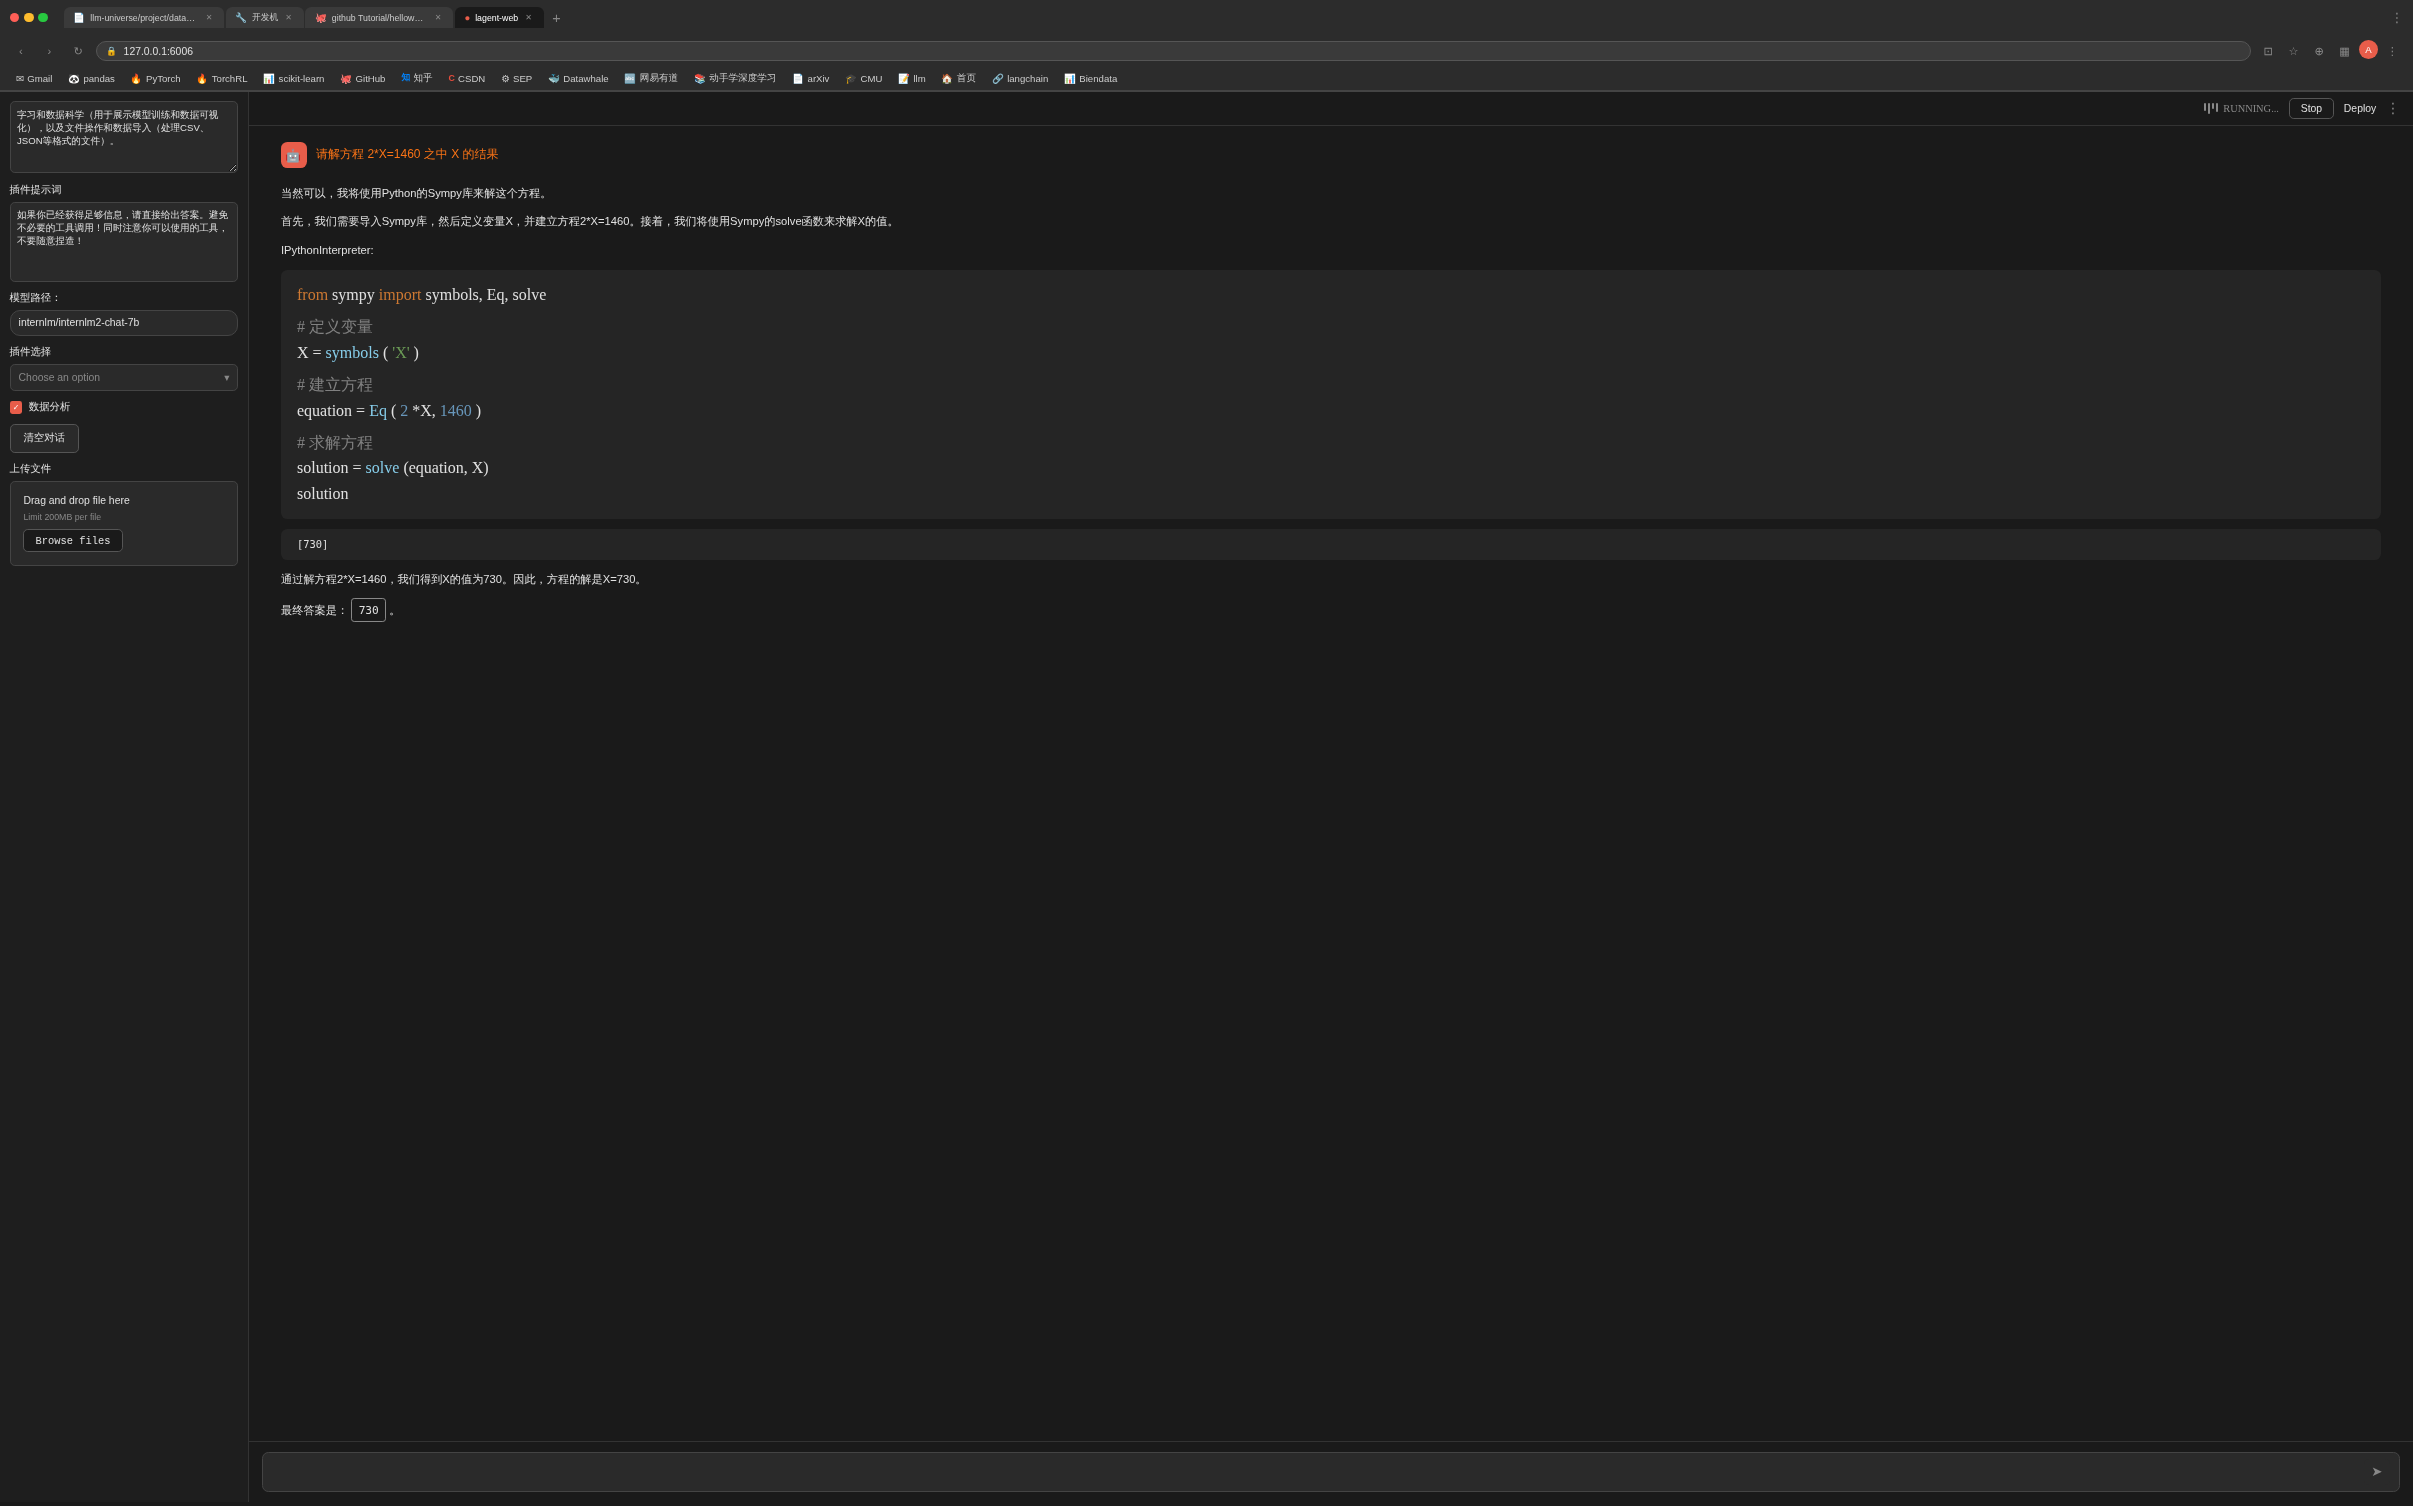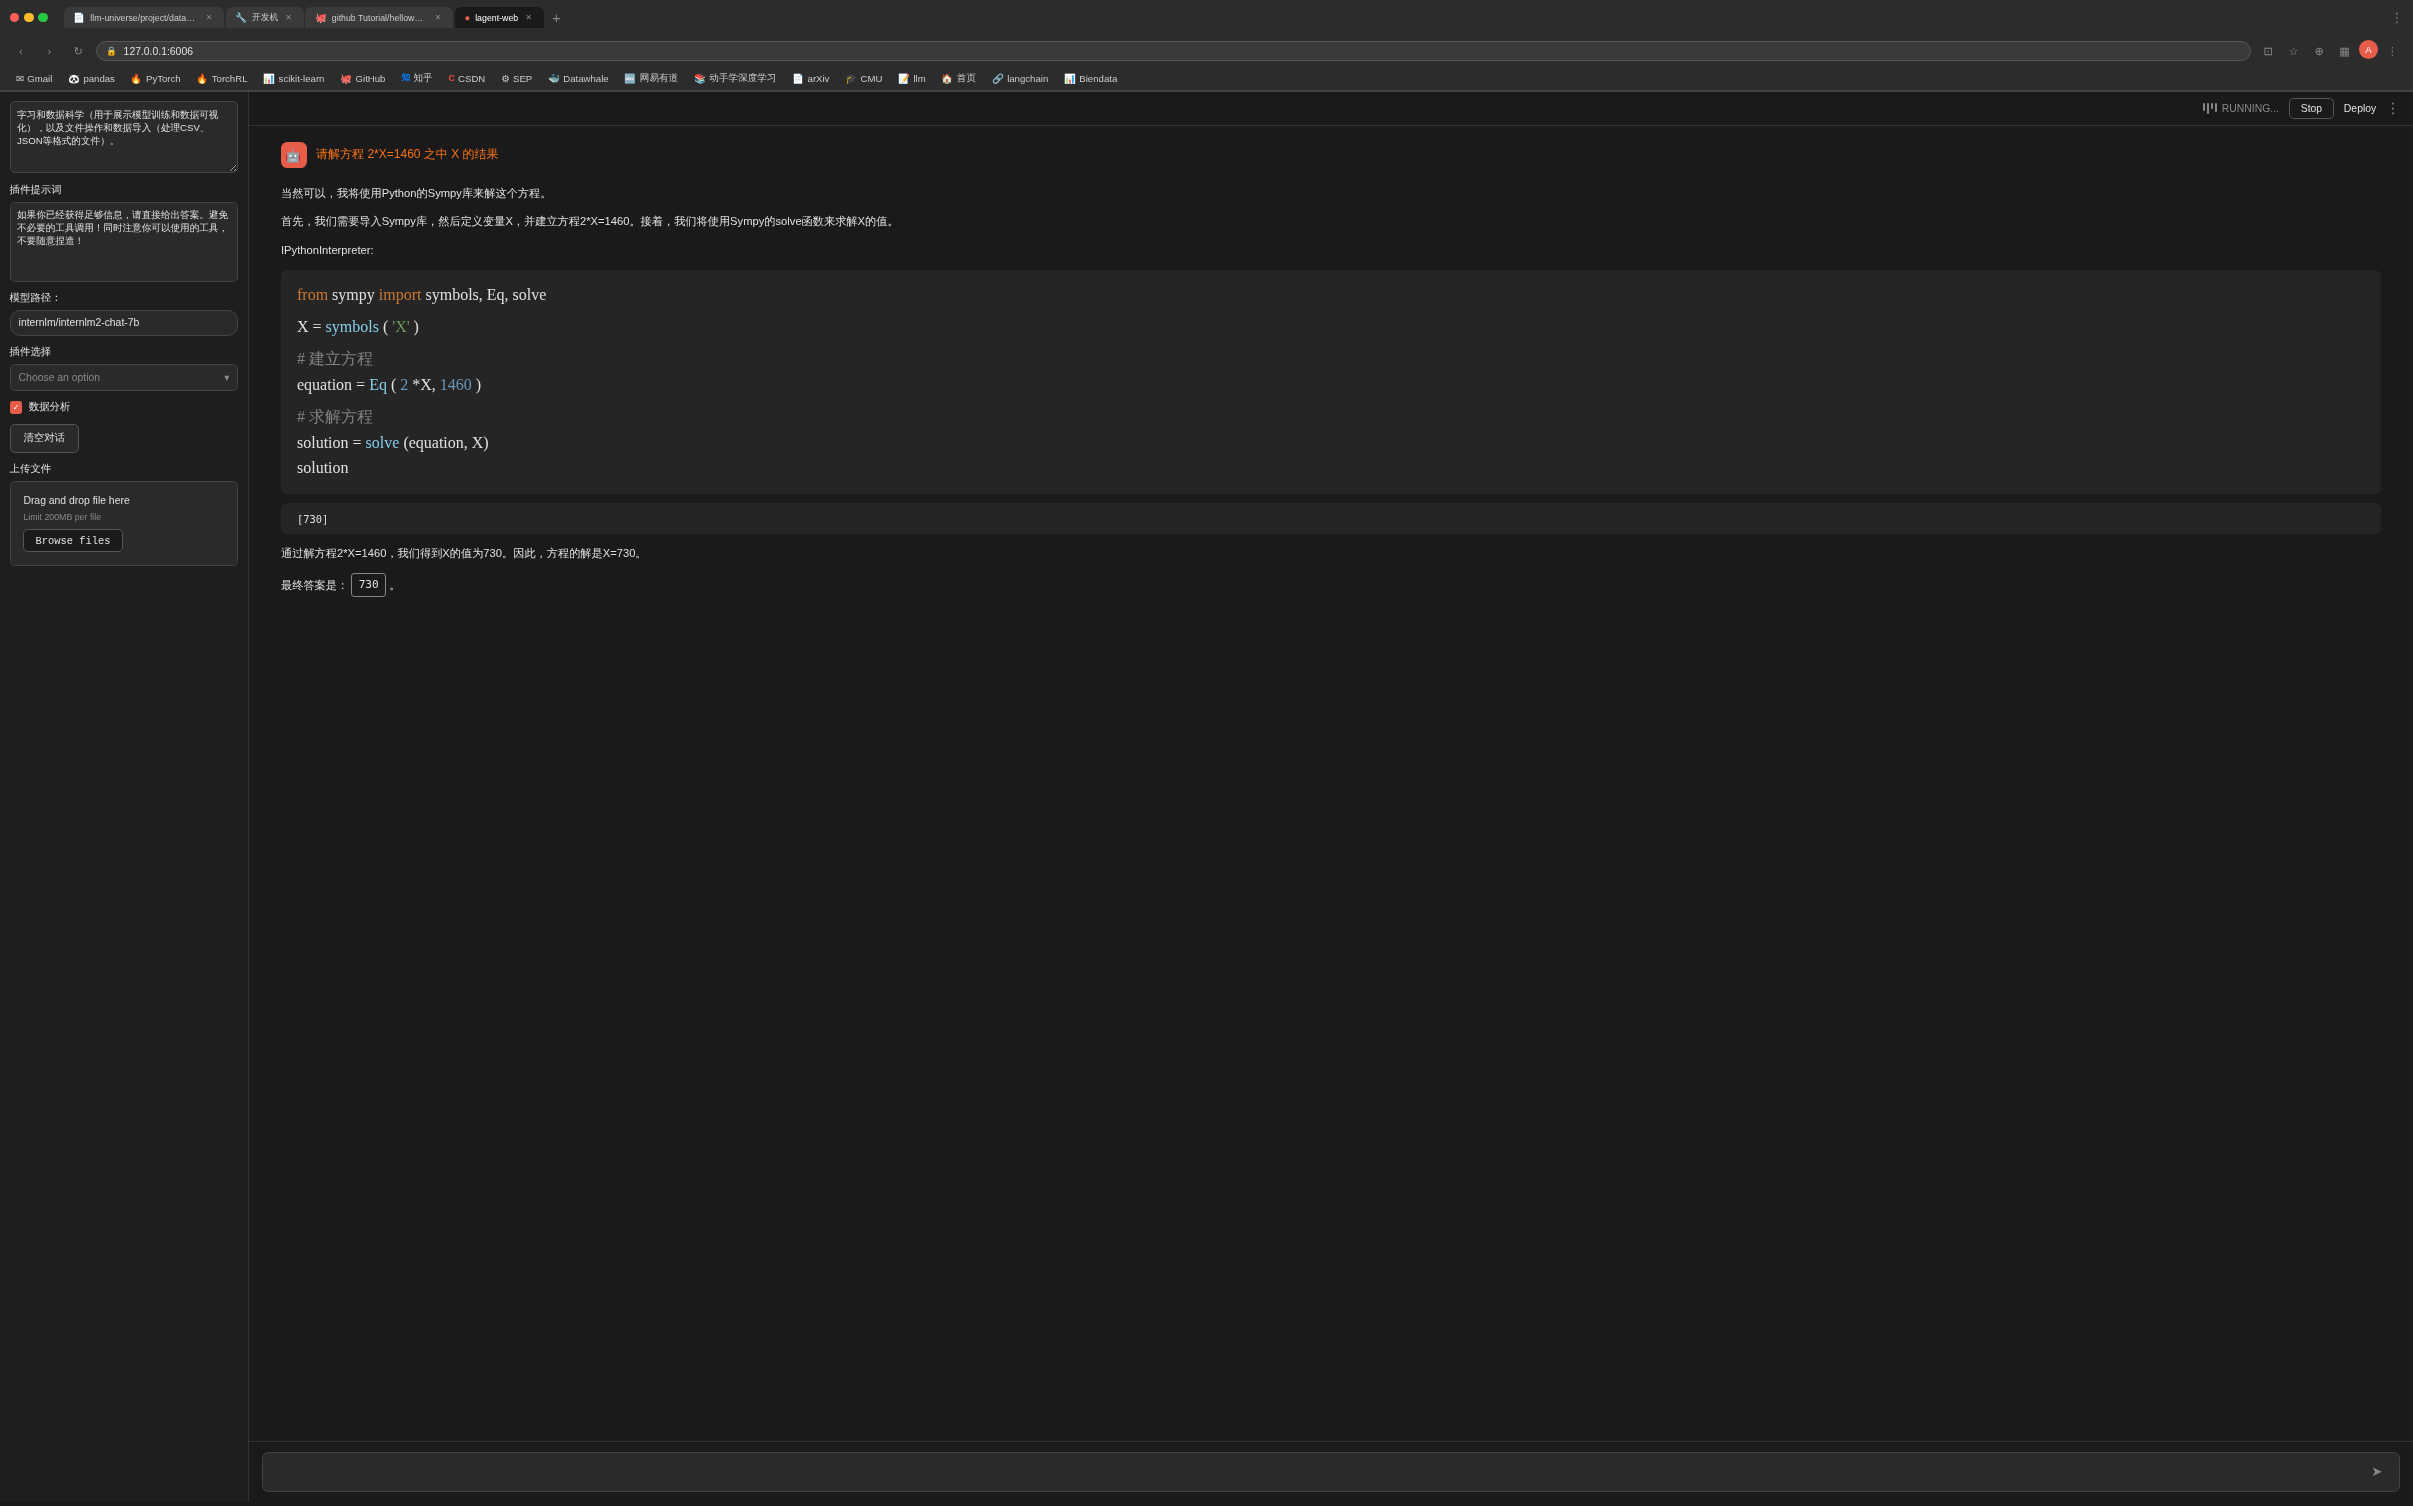--- a/index.html
+++ b/index.html
@@ -277,20 +277,21 @@
       padding: 6.4px 12.8px;
       border-bottom: 0.8px solid #333;
       gap: 9.6px;
     }
     .running-indicator {
       display: flex;
       align-items: center;
       gap: 4.8px;
       color: #888;
       font-size: 10.4px;
+      font-family: Liberation Serif, serif;
     }
     .running-icon {
       display: flex;
       gap: 1.6px;
     }
     .running-bar {
       width: 2.4px;
       height: 11.2px;
       background: #888;
       border-radius: 1.6px;
@@ -644,20 +645,23 @@
         </div>
 
         <div class="code-block">
           <div>
             <span class="kw">from</span>
             <span style="color:#e0e0e0;"> sympy </span>
             <span class="kw">import</span>
             <span style="color:#e0e0e0;"> symbols, Eq, solve</span>
           </div>
           <div style="height:6.4px;"></div>
+          <div>
+            <span class="cm"># 定义变量</span>
+          </div>
           <div>
             <span style="color:#e0e0e0;">X = </span>
             <span class="fn">symbols</span>
             <span style="color:#e0e0e0;">(</span>
             <span class="str">'X'</span>
             <span style="color:#e0e0e0;">)</span>
           </div>
           <div style="height:6.4px;"></div>
           <div>
             <span class="cm"># 建立方程</span>

